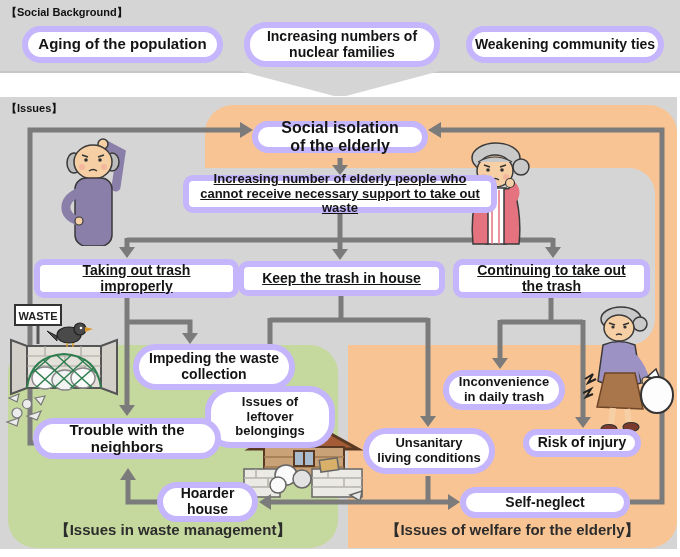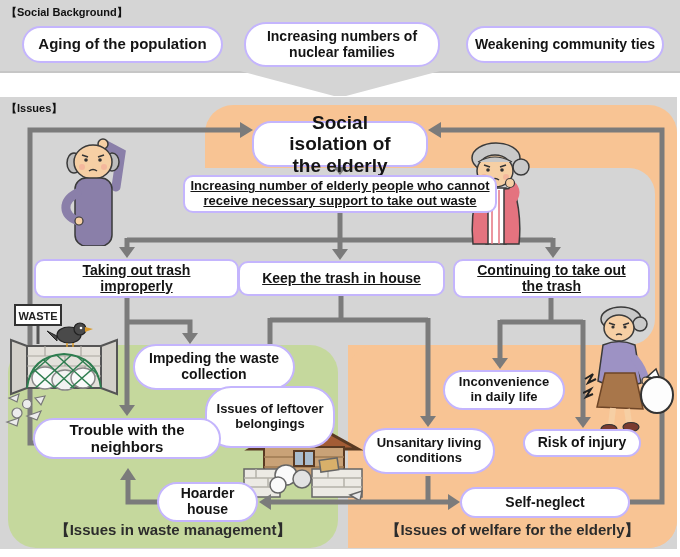--- a/index.html
+++ b/index.html
@@ -1,21 +1,21 @@
 <!DOCTYPE html>
 <html><head>
 <meta charset="utf-8">
 <style>
   html,body{margin:0;padding:0;}
   body{width:680px;height:557px;position:relative;background:#ffffff;
        font-family:"Liberation Sans", sans-serif;color:#141414;overflow:hidden;}
   .abs{position:absolute;box-sizing:border-box;}
   .section-gray{background:#d5d5d5;}
   .hdr{font-size:11px;font-weight:700;color:#111;letter-spacing:0;}
-  .box{position:absolute;box-sizing:border-box;background:#ffffff;border:2px solid #c4b5fd;
+  .box{position:absolute;box-sizing:border-box;background:#ffffff;border:6px solid #c4b5fd;
        display:flex;align-items:center;justify-content:center;text-align:center;
        line-height:1.12;color:#141414;font-weight:600;}
   .pill{border-radius:26px;}
   .rect{border-radius:10px;text-decoration:underline;}
   .seclabel{position:absolute;text-align:center;font-size:15px;font-weight:600;color:#2c2c2c;}
   svg{display:block;}
   .noptr{pointer-events:none;}
 </style>
 </head>
 <body>
@@ -221,32 +221,32 @@
   <line x1="30" y1="105" x2="28" y2="122" stroke="#f6cfa4" stroke-width="6"></line>
   <line x1="44" y1="106" x2="46" y2="120" stroke="#f6cfa4" stroke-width="6"></line>
   <ellipse cx="26" cy="126" rx="8" ry="4.5" fill="#7a3b2e" stroke="#333" stroke-width="1.2"></ellipse>
   <ellipse cx="48" cy="124" rx="8" ry="4.5" fill="#7a3b2e" stroke="#333" stroke-width="1.2"></ellipse>
   <g stroke="#222" stroke-width="2" fill="none">
     <polyline points="2,76 10,71 5,80 13,76"></polyline>
     <polyline points="0,90 8,86 3,94 10,91"></polyline>
   </g>
 </svg>
 
-<div class="box pill" style="left:252px;top:121px;width:176px;height:46px;font-size:19px;padding:3px 22px;border-radius:19px;">Social isolation of the elderly</div>
+<div class="box pill" style="left:252px;top:121px;width:176px;height:32px;font-size:16px;padding:3px 22px;border-radius:19px;">Social isolation of the elderly</div>
 
 <div class="box rect" style="left:183px;top:175px;width:314px;height:38px;font-size:13px;padding:0 4px;">Increasing number of elderly people who cannot receive necessary support to take out waste</div>
 
 <div class="box rect" style="left:34px;top:259px;width:205px;height:39px;font-size:14px;padding:0 34px;">Taking out trash improperly</div>
 <div class="box rect" style="left:238px;top:261px;width:207px;height:35px;font-size:14px;">Keep the trash in house</div>
 <div class="box rect" style="left:453px;top:259px;width:197px;height:39px;font-size:14px;padding:0 18px;">Continuing to take out the trash</div>
 
 <div class="box pill" style="left:133px;top:344px;width:162px;height:46px;font-size:14px;padding:0 10px;">Impeding the waste collection</div>
 <div class="box pill" style="left:205px;top:386px;width:130px;height:62px;font-size:13px;padding:0 6px;">Issues of leftover belongings</div>
 <div class="box pill" style="left:33px;top:418px;width:188px;height:41px;font-size:15px;padding:0 24px;">Trouble with the neighbors</div>
 <div class="box pill" style="left:157px;top:482px;width:101px;height:40px;font-size:14px;padding:10px 14px;">Hoarder house</div>
 
-<div class="box pill" style="left:443px;top:370px;width:122px;height:40px;font-size:13px;padding:0 8px;">Inconvenience in daily life</div>
+<div class="box pill" style="left:443px;top:370px;width:122px;height:40px;font-size:13px;padding:0 8px;">Inconvenience in daily trash</div>
 <div class="box pill" style="left:363px;top:428px;width:132px;height:46px;font-size:13px;padding:0 8px;">Unsanitary living conditions</div>
 <div class="box pill" style="left:523px;top:429px;width:118px;height:28px;font-size:14px;border-radius:14px;">Risk of injury</div>
 <div class="box pill" style="left:460px;top:487px;width:170px;height:31px;font-size:14px;border-radius:16px;">Self-neglect</div>
 
 <div class="seclabel" style="left:8px;top:521px;width:330px;">【Issues in waste management】</div>
 <div class="seclabel" style="left:348px;top:521px;width:329px;">【Issues of welfare for the elderly】</div>
 
 </body></html>

